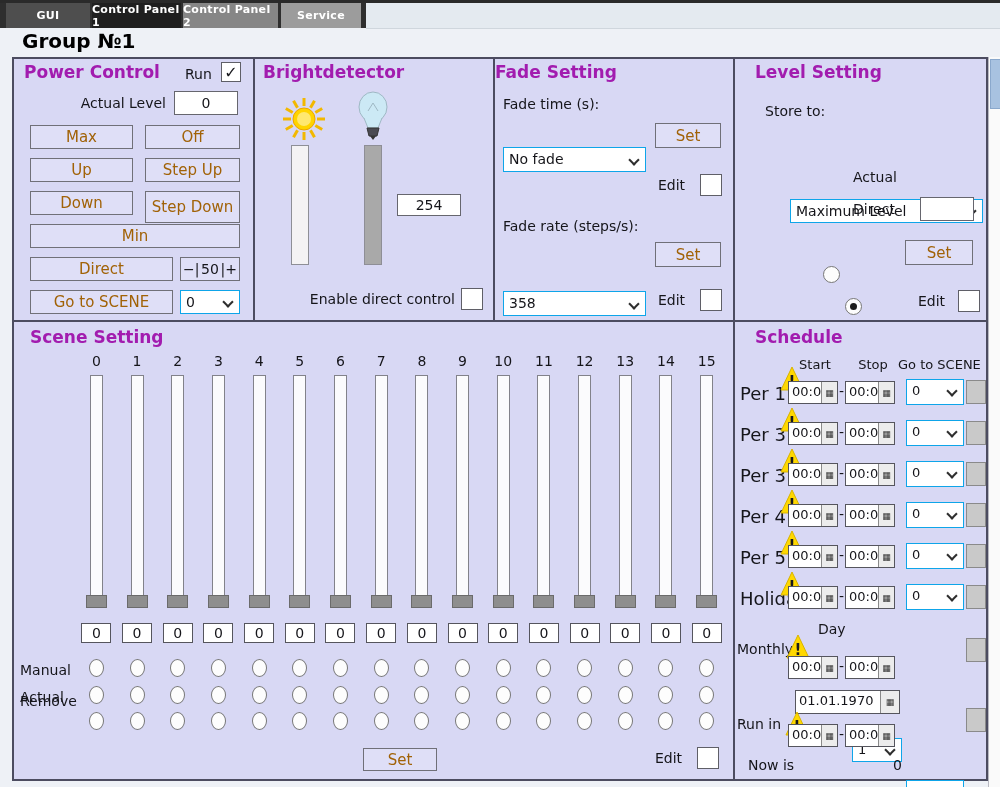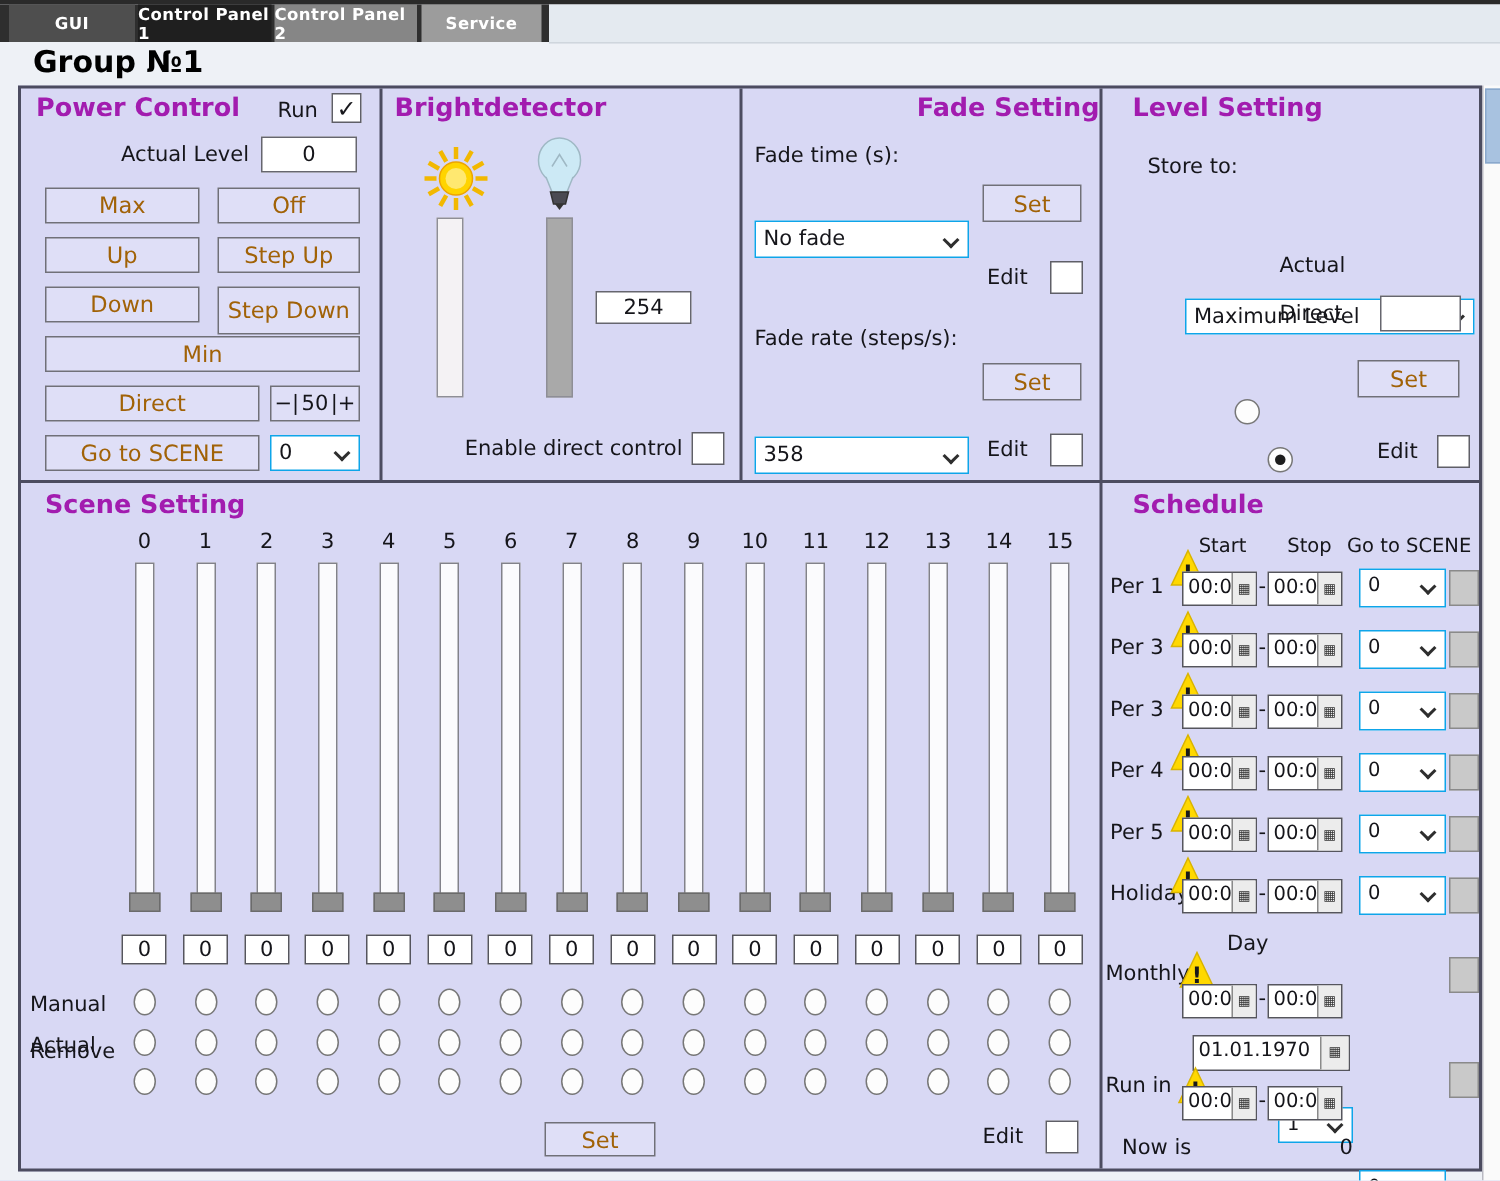--- a/index.html
+++ b/index.html
@@ -53,21 +53,21 @@
   .sc-num{font-size:14px;height:19px}
   .sc-track{width:13px;height:227px;background:#fbfbfd;border:1px solid #82828a;margin-top:3px;box-sizing:border-box}
   .sc-thumb{width:21px;height:13px;background:#8e8e8e;border:1px solid #6b6b6b;margin-top:-7px;box-sizing:border-box}
   .sc-val{width:30px;height:20px;background:#fff;border:1px solid #55555d;margin-top:15px;
           display:flex;align-items:center;justify-content:center;font-size:14px;box-sizing:border-box}
   .radio-grid{left:76px;width:651px;display:grid;grid-template-columns:repeat(16,1fr);justify-items:center}
   .radio-grid .radio{width:15px;height:18px}
   
   .sched-rows{left:735px;top:371px;width:251px}
   .sched-row{position:relative;height:41px}
-  .sr-label{position:absolute;left:5px;top:12px;font-size:14px;white-space:nowrap}
+  .sr-label{position:absolute;left:5px;top:12px;font-size:18px;white-space:nowrap}
   .warn{position:absolute;width:24px;height:27px}
   .sr-warn{left:45px;top:-6px}
   .tf-a{position:absolute;left:53px;top:10px;width:50px;height:23px}
   .sr-dash{position:absolute;left:104px;top:12px;font-size:14px}
   .tf-b{position:absolute;left:110px;top:10px;width:50px;height:23px}
   .sel-sched{width:58px;height:26px}
   .sr-sel{position:absolute;left:171px;top:8px}
   .sr-gbtn{position:absolute;left:231px;top:9px;width:20px;height:24px}
 </style>
 </head>
@@ -159,21 +159,21 @@
   <path d="M14 38 L26 38 L24 46 L16 46 Z" fill="#4a4a52" stroke="#333"></path>
   <path d="M17 46 L23 46 L20 50 Z" fill="#333"></path>
 </svg>
 <div class="abs btrack" style="left:291px;top:145px;width:18px;height:120px;background:#f4f2f4"></div>
 <div class="abs btrack" style="left:364px;top:145px;width:18px;height:120px;background:#a9a9a9"></div>
 <div class="abs field" style="left:397px;top:194px;width:64px;height:22px">254</div>
 <div class="abs lbl" style="left:280px;top:291px;width:175px;text-align:right">Enable direct control</div>
 <div class="abs cb" style="left:461px;top:288px;width:22px;height:22px"></div>
 
 
-<div class="abs panel-title" style="left:495px;top:62px;width:238px;text-align:right">Fade Setting</div>
+<div class="abs panel-title" style="left:495px;top:62px;width:238px;text-align:left">Fade Setting</div>
 <div class="abs lbl" style="left:503px;top:96px">Fade time (s):</div>
 <div class="abs sel" style="left:503px;top:123px;width:143px;height:25px">
   <span class="sel-text">No fade</span>
   <span class="chev" style="top:8px"></span>
 </div>
 <div class="abs btn" style="left:655px;top:123px;width:66px;height:25px">Set</div>
 <div class="abs lbl" style="left:658px;top:177px">Edit</div>
 <div class="abs cb" style="left:700px;top:174px;width:22px;height:22px"></div>
 <div class="abs lbl" style="left:503px;top:218px">Fade rate (steps/s):</div>
 <div class="abs sel" style="left:503px;top:242px;width:143px;height:25px">

